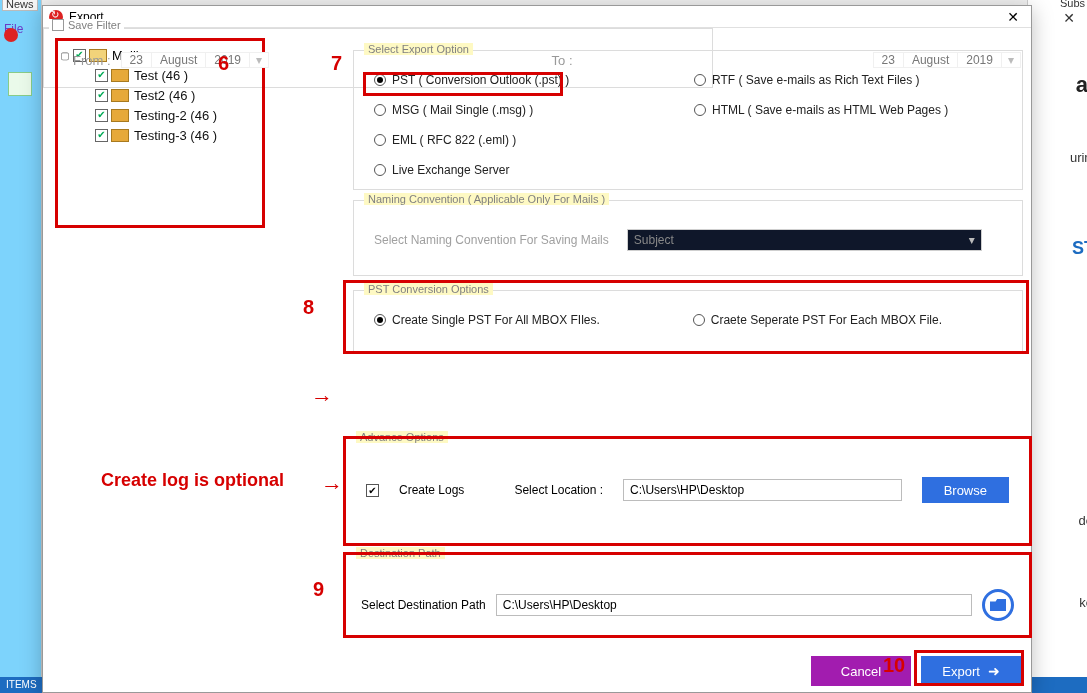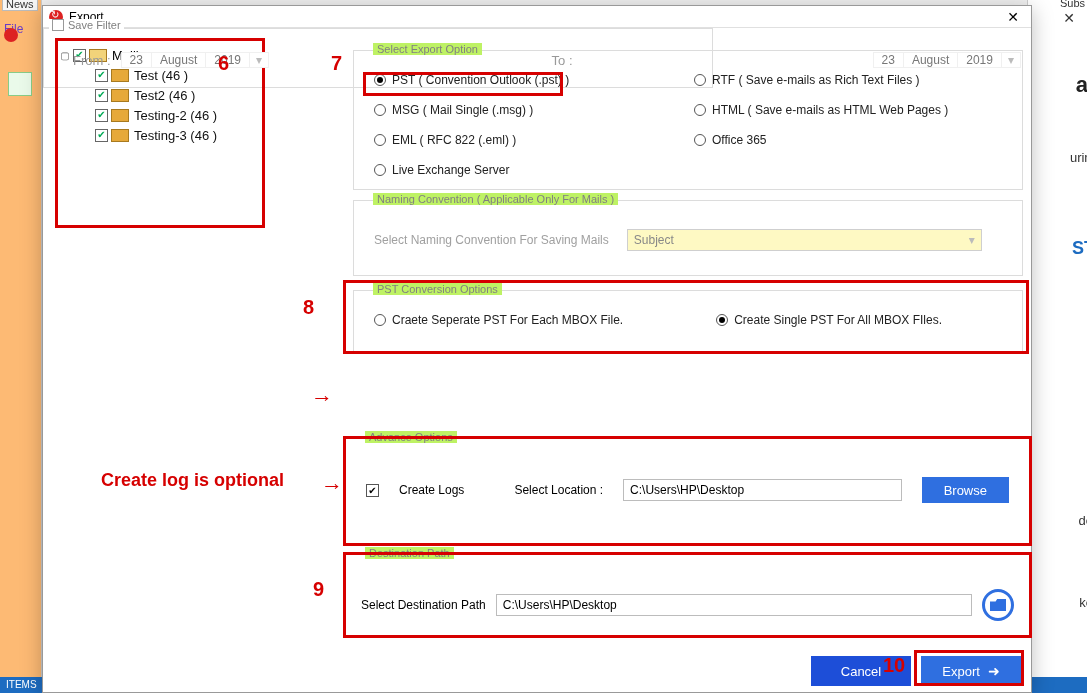--- a/index.html
+++ b/index.html
@@ -25,31 +25,31 @@
   .tree-row { display:flex; align-items:center; height:20px; white-space:nowrap;}
   .tree-row .tog { width:10px; text-align:center; color:#666; font-size:10px;}
   .tree-row .cb { width:13px; height:13px; border:1px solid #666; margin:0 3px; display:inline-flex; align-items:center; justify-content:center; font-size:10px; color:#0a5; }
   .tree-row .cb.checked::before{content:"✔"; font-size:10px; line-height:1;}
   .tree-row .fld { width:18px; height:13px; background:#e6a93a; border:1px solid #a87a1f; margin-right:5px;}
   .tree .child { margin-left:22px;}
   .tree-row.root .lbl { color:#000; }
 
   
   .fs { position:absolute; border:1px solid #dcdcdc; }
-  .fs > .lg { position:absolute; top:-8px; left:19px; background:#bef264; padding:0 4px; font-size:11px; color:#808080;}
+  .fs > .lg { position:absolute; top:-8px; left:10px; background:#fef9c3; padding:0 4px; font-size:11px; color:#808080;}
   .radio { display:inline-flex; align-items:center; font-size:12px; color:#222; }
   .radio .ro { width:12px; height:12px; border:1px solid #555; border-radius:50%; margin-right:6px; display:inline-flex; align-items:center; justify-content:center;}
   .radio .ro.sel::after{content:""; width:6px; height:6px; background:#000; border-radius:50%;}
   .exp-opts { left:310px; top:22px; width:670px; height:140px;}
   .exp-opts .col { position:absolute; top:22px; display:flex; flex-direction:column; gap:16px;}
   .exp-opts .col.a{ left:20px;} .exp-opts .col.b{ left:340px;justify-content:space-between;}
 
   .naming { left:310px; top:172px; width:670px; height:76px; color:#a0a0a0;}
   .naming .row { position:absolute; left:20px; top:28px; display:flex; align-items:center; gap:18px; font-size:12px;}
-  .naming .combo { width:355px; height:22px; border:1px solid #cfcfcf; background:#fef9c3; display:flex; align-items:center; padding:0 6px; color:#888; font-size:12px; position:relative;}
+  .naming .combo { width:355px; height:22px; border:1px solid #cfcfcf; background:#0f172a; display:flex; align-items:center; padding:0 6px; color:#888; font-size:12px; position:relative;}
   .naming .combo::after{content:"▾"; position:absolute; right:6px; color:#bbb;}
 
   .pst { left:310px; top:262px; width:670px; height:62px;}
   .pst .row { position:absolute; left:20px; top:22px; right:20px; display:flex; align-items:center;}
   .pst .row .radio:nth-child(2){ margin-left:auto; margin-right:60px;}
 
   .date { left:310px; top:332px; width:670px; height:60px; border:1px solid #dcdcdc;}
   .date .hdr { position:absolute; top:-9px; left:6px; background:#fff; padding:0 3px; display:flex; align-items:center; gap:4px; font-size:11px; color:#808080;}
   .date .hdr .cb { width:12px; height:12px; border:1px solid #999;}
   .date .row { position:absolute; top:24px; left:30px; right:10px; display:flex; align-items:center; gap:10px; font-size:13px; color:#999;}
@@ -65,33 +65,33 @@
   .adv input.txt { flex:1; height:22px; border:1px solid #bcbcbc; padding:0 6px; font-size:12px;}
   .btn-blue { background:#2f6fe0; color:#fff; border:none; height:26px; padding:0 22px; font-size:13px; cursor:pointer;}
 
   .dest { left:302px; top:526px; width:685px; height:82px;}
   .dest .row { position:absolute; top:34px; left:15px; right:15px; display:flex; align-items:center; gap:10px; font-size:12px;}
   .dest input.txt{ flex:1; height:22px; border:1px solid #bcbcbc; padding:0 6px; font-size:12px;}
   .dest .circ{ width:32px; height:32px; border:3px solid #2f6fe0; border-radius:50%; display:flex; align-items:center; justify-content:center; cursor:pointer;}
   .dest .circ .fold{ width:16px; height:12px; background:#2f6fe0; clip-path: polygon(0 20%, 35% 20%, 45% 0, 100% 0, 100% 100%, 0 100%);}
 
   .footer { position:absolute; bottom:6px; right:10px; display:flex; align-items:center; gap:10px;}
-  .btn-flat { background:#1d4ed8; color:#fff; border:none; height:30px; width:100px; font-size:13px; cursor:pointer;}
+  .btn-flat { background:#a21caf; color:#fff; border:none; height:30px; width:100px; font-size:13px; cursor:pointer;}
   .btn-exp { background:#2f6fe0; color:#fff; border:none; height:30px; width:100px; font-size:13px; cursor:pointer; display:flex; align-items:center; justify-content:center; gap:8px;}
   .btn-exp .arr{ font-size:14px;}
 
   
   .ann-box { position:absolute; border:3px solid #d60000; pointer-events:none;}
   .ann-txt { position:absolute; color:#d60000; font-weight:bold; font-family:Tahoma, sans-serif;}
   .ann-txt.big{ font-size:20px;}
   .ann-txt.lbl{ font-size:18px;}
   .arrow-r { position:absolute; color:#d60000; font-size:22px; font-weight:bold;}
 
   
-  .left-strip{position:absolute; left:0; top:0; width:42px; height:100%; background:#fdba74; border-right:1px solid #ccc;}
+  .left-strip{position:absolute; left:0; top:0; width:42px; height:100%; background:#7dd3fc; border-right:1px solid #ccc;}
   .left-strip .news{position:absolute; top:-3px; left:2px; font-size:11px; color:#333; border:1px solid #bbb; padding:0 3px; background:#f7f7f7;}
   .footer-bar{position:absolute; left:0; bottom:0; height:16px; width:100%; background:#1d6cc1; color:#fff; font-size:10px; padding-left:6px; line-height:16px;}
 </style>
 </head>
 <body>
 
 <div class="bg"></div>
 <div class="left-strip">
   <span class="news">News</span>
   <div style="position:absolute; top:22px; left:4px; font-size:12px; color:#6a3cc7;">File</div>
@@ -153,21 +153,21 @@
             </div>
         </div>
       </div>
     </div>
 
     <div class="fs exp-opts">
       <span class="lg">Select Export Option</span>
       <div class="col a">
         <label class="radio">
             <span class="ro sel"></span>
-            <span>PST ( Convention Outlook (.pst) )</span>
+            <span>PST ( Conversion Outlook (.pst) )</span>
           </label>
         <label class="radio">
             <span class="ro"></span>
             <span>MSG ( Mail Single (.msg) )</span>
           </label>
         <label class="radio">
             <span class="ro"></span>
             <span>EML ( RFC 822 (.eml) )</span>
           </label>
         <label class="radio">
@@ -176,48 +176,44 @@
           </label>
       </div>
       <div class="col b">
         <label class="radio">
             <span class="ro"></span>
             <span>RTF ( Save e-mails as Rich Text Files )</span>
           </label>
         <label class="radio">
             <span class="ro"></span>
             <span>HTML ( Save e-mails as HTML Web Pages )</span>
-          </label>
-        <label class="radio">
-            <span class="ro"></span>
-            <span>Office 365</span>
           </label>
       </div>
     </div>
 
     <div class="fs naming">
       <span class="lg">Naming Convention ( Applicable Only For Mails )</span>
       <div class="row">
         <span>Select Naming Convention For Saving Mails</span>
         <div class="combo">
             <span>Subject</span>
           </div>
       </div>
     </div>
 
     <div class="fs pst">
       <span class="lg">PST Conversion Options</span>
       <div class="row">
         <label class="radio">
-            <span class="ro"></span>
-            <span>Craete Seperate PST  For Each MBOX File.</span>
-          </label>
-        <label class="radio">
             <span class="ro sel"></span>
             <span>Create Single PST For All MBOX FIles.</span>
+          </label>
+        <label class="radio">
+            <span class="ro"></span>
+            <span>Craete Seperate PST  For Each MBOX File.</span>
           </label>
       </div>
     </div>
 
     <div class="date">
       <span class="hdr">
           <span class="cb"></span>
           <span>Save Filter</span>
         </span>
       <div class="row">

